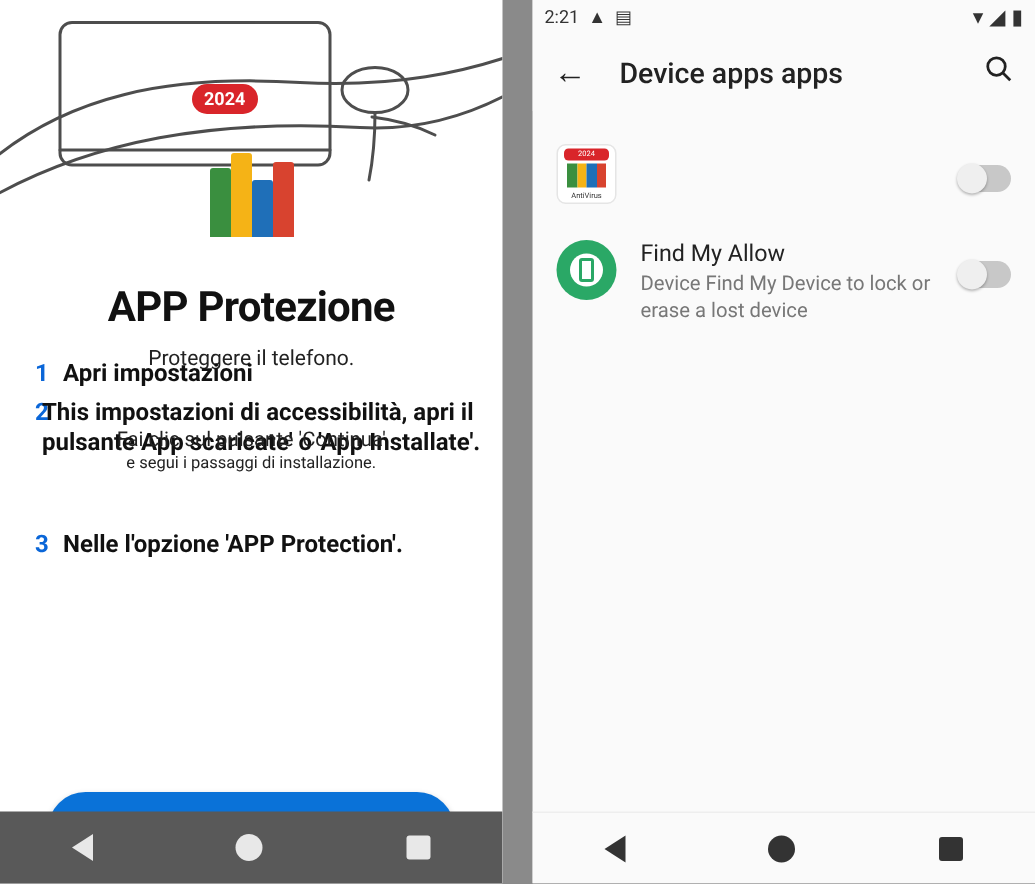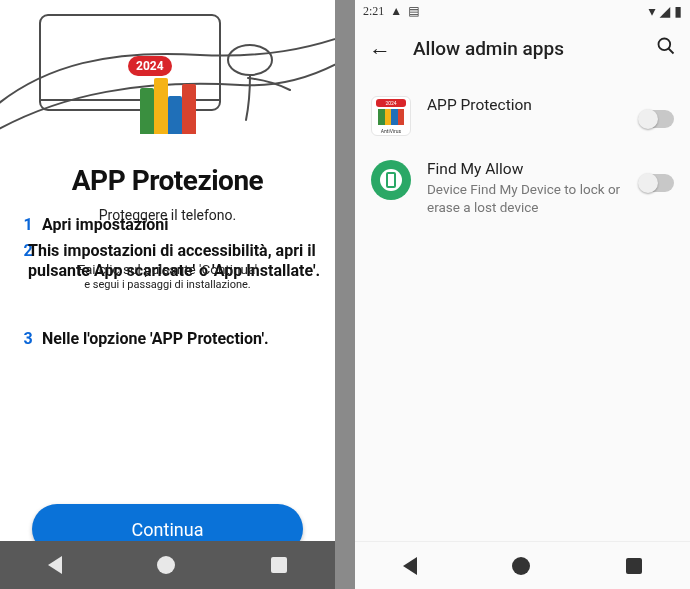--- a/index.html
+++ b/index.html
@@ -24,21 +24,21 @@
   .bg-sketch {
     position: absolute;
     top: 0; left: 0; right: 0; height: 180px;
     overflow: hidden;
     opacity: 0.85;
   }
   .bg-sketch svg { width:100%; height:100%; }
   .left-content {
     position: absolute;
     top: 0; left: 0; right: 0;
-    padding-top: 60px;
+    padding-top: 84px;
     text-align: center;
   }
   .badge-year {
     position: absolute;
     top: 56px; left: 128px;
     background: #d9252a;
     color: #fff;
     font-size: 12px;
     font-weight: 700;
     padding: 3px 8px;
@@ -155,21 +155,21 @@
   .status-bar {
     height: 22px;
     display: flex;
     justify-content: space-between;
     align-items: center;
     padding: 0 8px;
     font-size: 12px;
     color: #333;
     background: #fafafa;
   }
-  .status-left { display: flex; align-items: flex-end; gap: 6px; font-family: Liberation Serif, serif; }
+  .status-left { display: flex; align-items: flex-end; gap: 6px; }
   .status-right { display: flex; align-items: center; gap: 4px; font-size: 14px; }
   .app-bar {
     height: 52px;
     display: flex;
     align-items: center;
     padding: 0 14px;
     background: #fafafa;
   }
   .back-arrow { font-size: 22px; color: #222; width: 30px; }
   .app-bar-title {
@@ -378,21 +378,21 @@
     </div>
     <div class="status-right">
       <span>▾</span>
       <span>◢</span>
       <span>▮</span>
     </div>
   </div>
 
   <div class="app-bar">
     <div class="back-arrow">←</div>
-    <div class="app-bar-title">Allow admin apps</div>
+    <div class="app-bar-title">Device apps apps</div>
     <div class="search-icon">
       <svg width="20" height="20" viewBox="0 0 24 24" fill="none" stroke="#222" stroke-width="2.2">
         <circle cx="10" cy="10" r="7"></circle>
           <path d="M15 15 L21 21"></path>
       </svg>
     </div>
   </div>
 
   <div class="list">
     <div class="list-item">
@@ -400,21 +400,20 @@
         <div class="mini-badge">2024</div>
         <div class="mini-stripes">
             <div class="ms1"></div>
             <div class="ms2"></div>
             <div class="ms3"></div>
             <div class="ms4"></div>
           </div>
         <div class="mini-label">AntiVirus</div>
       </div>
       <div class="list-text">
-        <div class="list-title">APP Protection</div>
       </div>
       <div class="toggle"></div>
     </div>
 
     <div class="list-item">
       <div class="list-icon icon-find-device">
         <div class="inner">
             <div class="phone"></div>
           </div>
       </div>

